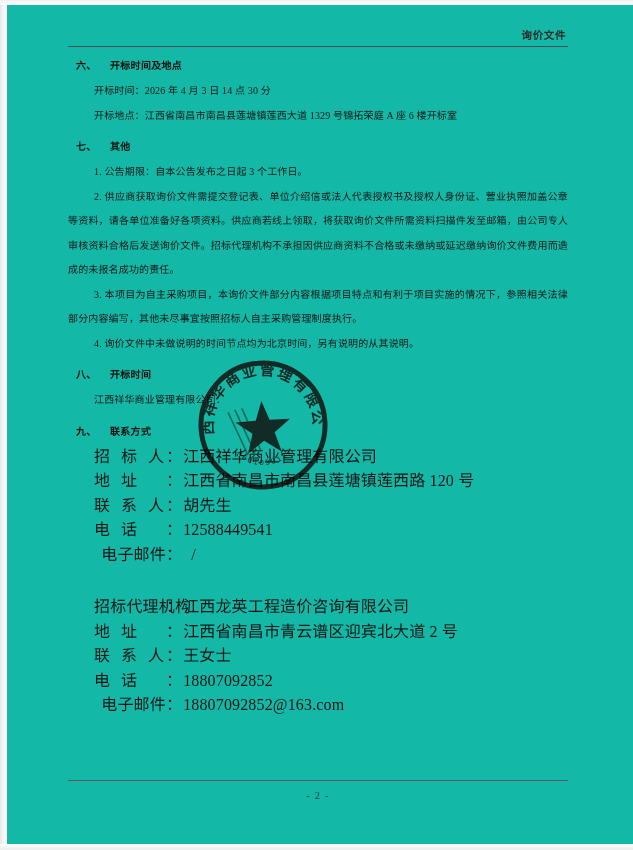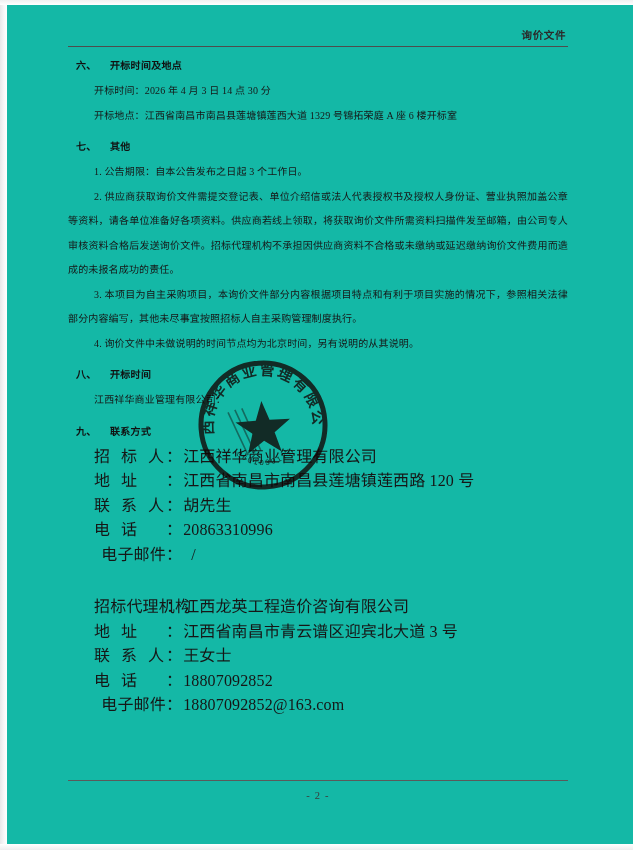--- a/index.html
+++ b/index.html
@@ -205,35 +205,35 @@
       <div class="contact-row">
         <span class="contact-label">招 标 人</span><span class="contact-sep">：</span><span class="contact-value">江西祥华商业管理有限公司</span>
       </div>
       <div class="contact-row">
         <span class="contact-label">地     址</span><span class="contact-sep">：</span><span class="contact-value">江西省南昌市南昌县莲塘镇莲西路 120 号</span>
       </div>
       <div class="contact-row">
         <span class="contact-label">联 系 人</span><span class="contact-sep">：</span><span class="contact-value">胡先生</span>
       </div>
       <div class="contact-row">
-        <span class="contact-label">电     话</span><span class="contact-sep">：</span><span class="contact-value">20863310996</span>
+        <span class="contact-label">电     话</span><span class="contact-sep">：</span><span class="contact-value">12588449541</span>
       </div>
       <div class="contact-row">
         <span class="contact-label wide">电子邮件</span><span class="contact-sep">：</span><span class="contact-value">　/</span>
       </div>
     </div>
 
     <div class="gap-block"></div>
 
     <div class="contact-block">
       <div class="contact-row">
         <span class="contact-label wide">招标代理机构</span><span class="contact-sep">：</span><span class="contact-value">江西龙英工程造价咨询有限公司</span>
       </div>
       <div class="contact-row">
-        <span class="contact-label">地     址</span><span class="contact-sep">：</span><span class="contact-value">江西省南昌市青云谱区迎宾北大道 3 号</span>
+        <span class="contact-label">地     址</span><span class="contact-sep">：</span><span class="contact-value">江西省南昌市青云谱区迎宾北大道 2 号</span>
       </div>
       <div class="contact-row">
         <span class="contact-label">联 系 人</span><span class="contact-sep">：</span><span class="contact-value">王女士</span>
       </div>
       <div class="contact-row">
         <span class="contact-label">电     话</span><span class="contact-sep">：</span><span class="contact-value">18807092852</span>
       </div>
       <div class="contact-row">
         <span class="contact-label wide">电子邮件</span><span class="contact-sep">：</span><span class="contact-value">18807092852@163.com</span>
       </div>

